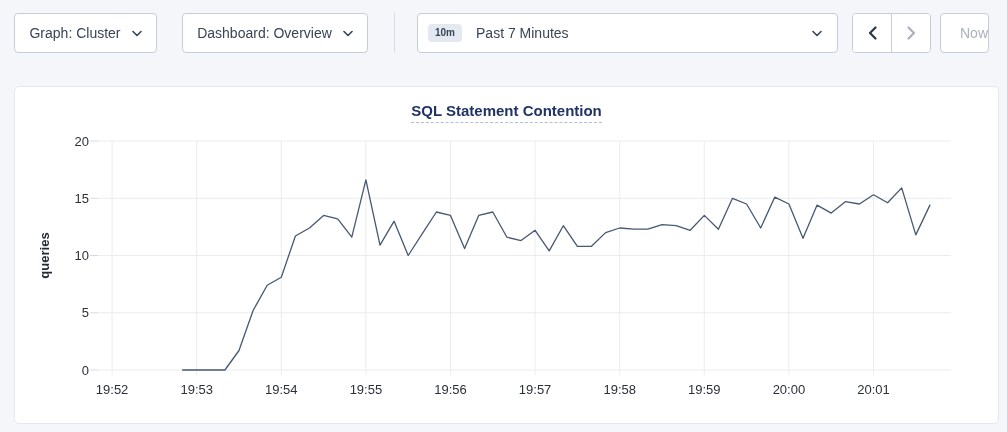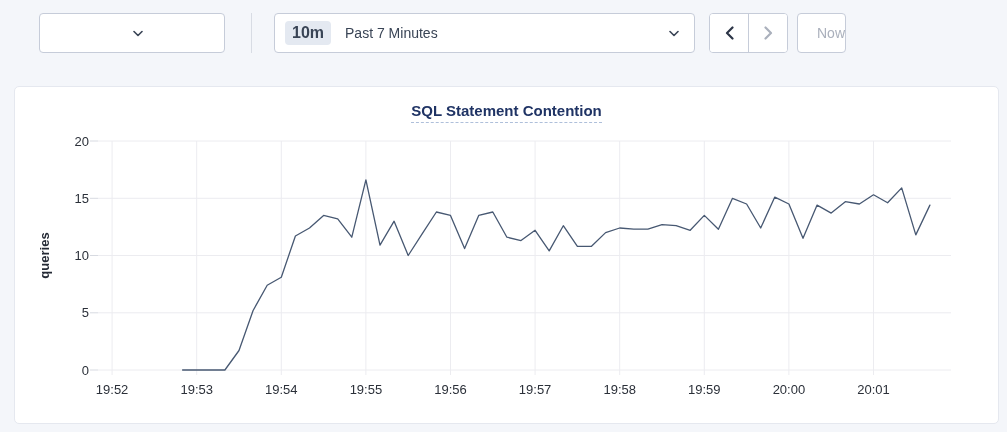--- a/index.html
+++ b/index.html
@@ -16,21 +16,21 @@
     box-sizing:border-box;height:40px;background:#fff;border:1px solid #c6ccd9;border-radius:4px;
     display:flex;align-items:center;font-size:14px;color:#394455;cursor:pointer;
   }
   .dropdown{padding:0 14px;font-weight:500;}
   .dropdown .chev{margin-left:11px;}
   .graph-dd{width:143px;justify-content:center;}
   .dash-dd{width:186px;margin-left:25px;justify-content:center;}
   .tb-divider{width:1px;height:40px;background:#d8dce4;margin-left:26px;}
   .time-picker{width:421px;margin-left:22px;padding:0 15px 0 10px;font-weight:500;}
   .badge{
-    background:#e4e9f1;border-radius:4px;font-size:16px;font-weight:700;color:#394455;
+    background:#e4e9f1;border-radius:4px;font-size:10px;font-weight:700;color:#394455;
     padding:4px 7px;line-height:1;margin-right:14px;
   }
   .time-picker .chev{margin-left:auto;}
   .arrow-group{
     box-sizing:border-box;height:40px;margin-left:14px;display:flex;align-items:stretch;
     background:#fff;border:1px solid #c6ccd9;border-radius:4px;overflow:hidden;
   }
   .arrow-btn{width:38px;display:flex;align-items:center;justify-content:center;cursor:pointer;background:#fff;}
   .arrow-btn.first{border-right:1px solid #c6ccd9;}
   .now-btn{width:49px;margin-left:9px;justify-content:flex-end;color:#aab0bc;font-weight:500;}
@@ -46,22 +46,29 @@
   }
   #chart-svg{position:absolute;left:0;top:0;}
   #chart-svg text.tick{font-family:"Liberation Sans",sans-serif;font-size:13px;fill:#2b3039;}
   #chart-svg text.ylab{font-family:"Liberation Sans",sans-serif;font-size:13px;font-weight:700;fill:#242a35;}
 </style>
 </head>
 <body>
 
 <div class="toolbar">
 
+  <div class="btn dropdown graph-dd">
+    <span>Graph: Cluster</span>
+    <svg class="chev" width="10" height="7" viewBox="0 0 10 7">
+      <polyline points="1,1.5 5,5.5 9,1.5" fill="none" stroke="#394455" stroke-width="1.6" stroke-linecap="round" stroke-linejoin="round"></polyline>
+    </svg>
+  </div>
 
   <div class="btn dropdown dash-dd">
+    <span>Dashboard: Overview</span>
     <svg class="chev" width="10" height="7" viewBox="0 0 10 7">
       <polyline points="1,1.5 5,5.5 9,1.5" fill="none" stroke="#394455" stroke-width="1.6" stroke-linecap="round" stroke-linejoin="round"></polyline>
     </svg>
   </div>
 
   <div class="tb-divider"></div>
 
   <div class="btn time-picker">
     <span class="badge">10m</span>
     <span>Past 7 Minutes</span>

